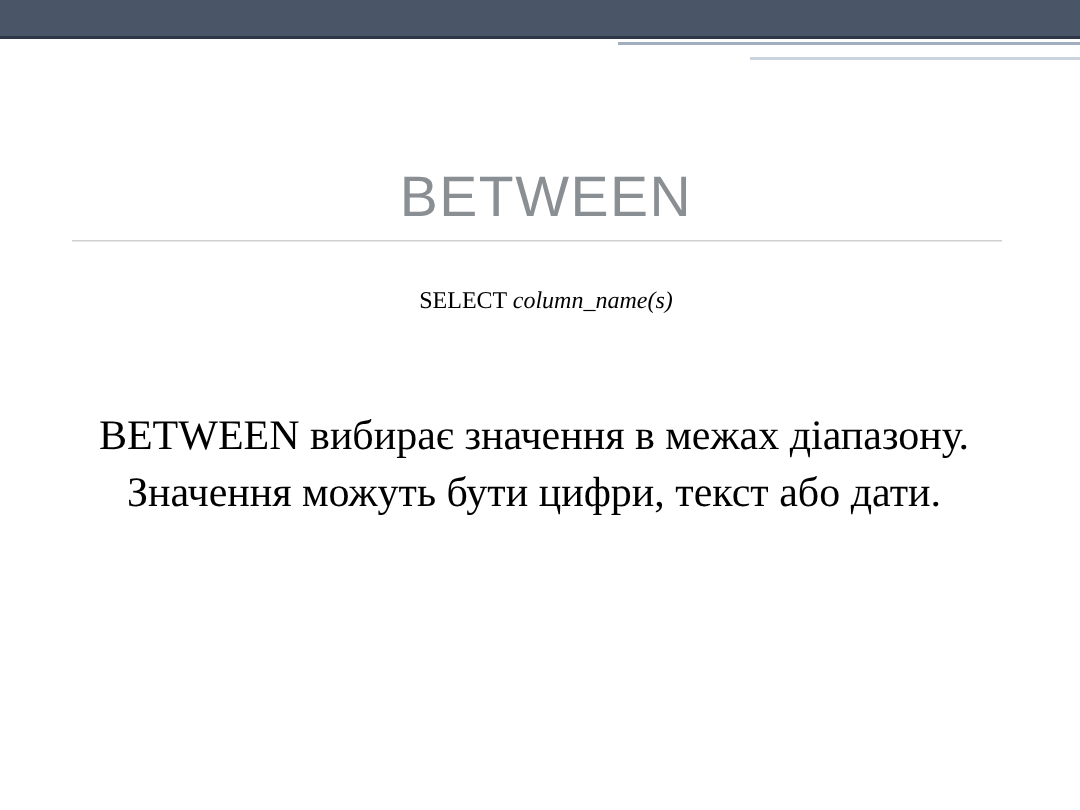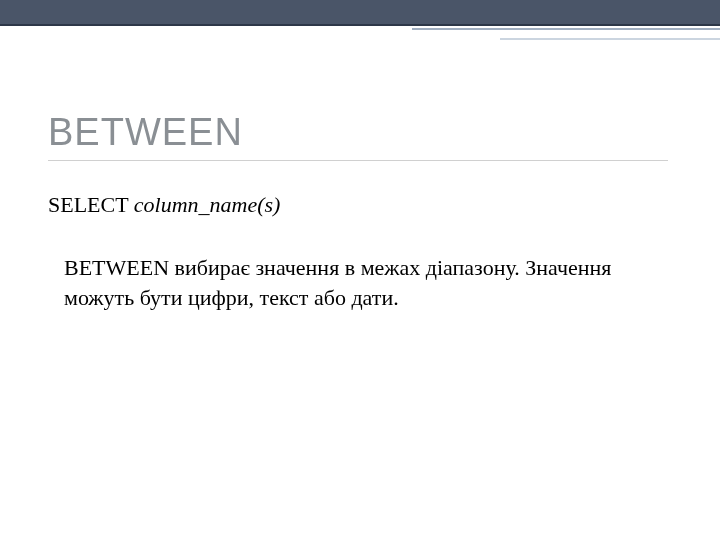--- a/index.html
+++ b/index.html
@@ -29,45 +29,46 @@
     margin-bottom: 8px;
     margin-left: 12px;
   }
   .accent-line-2 {
     height: 2px;
     background: #cbd5e0;
     margin-left: 100px;
   }
   .content {
     padding: 85px 40px 0 48px;
+    text-align: center;
   }
   .title {
     font-family: 'Segoe UI', Tahoma, Arial, sans-serif;
     font-size: 38px;
     font-weight: 400;
     color: #8a8f94;
     letter-spacing: 1px;
     margin-bottom: 6px;
   }
   .title-underline {
     height: 1px;
     background: #d0d0d0;
     width: 620px;
     margin-bottom: 28px;
   }
   .sql-block {
-    font-size: 22px;
+    font-size: 16px;
     line-height: 1.45;
     color: #000;
-    margin-bottom: 32px;
+    margin-bottom: 60px;
   }
   .sql-block .kw { font-style: normal; }
   .sql-block .it { font-style: italic; }
   .description {
-    font-size: 22px;
+    font-size: 28px;
     line-height: 1.35;
     color: #000;
     padding-left: 16px;
     max-width: 600px;
   }
 </style>
 </head>
 <body>
 
 <div class="top-bar"></div>

